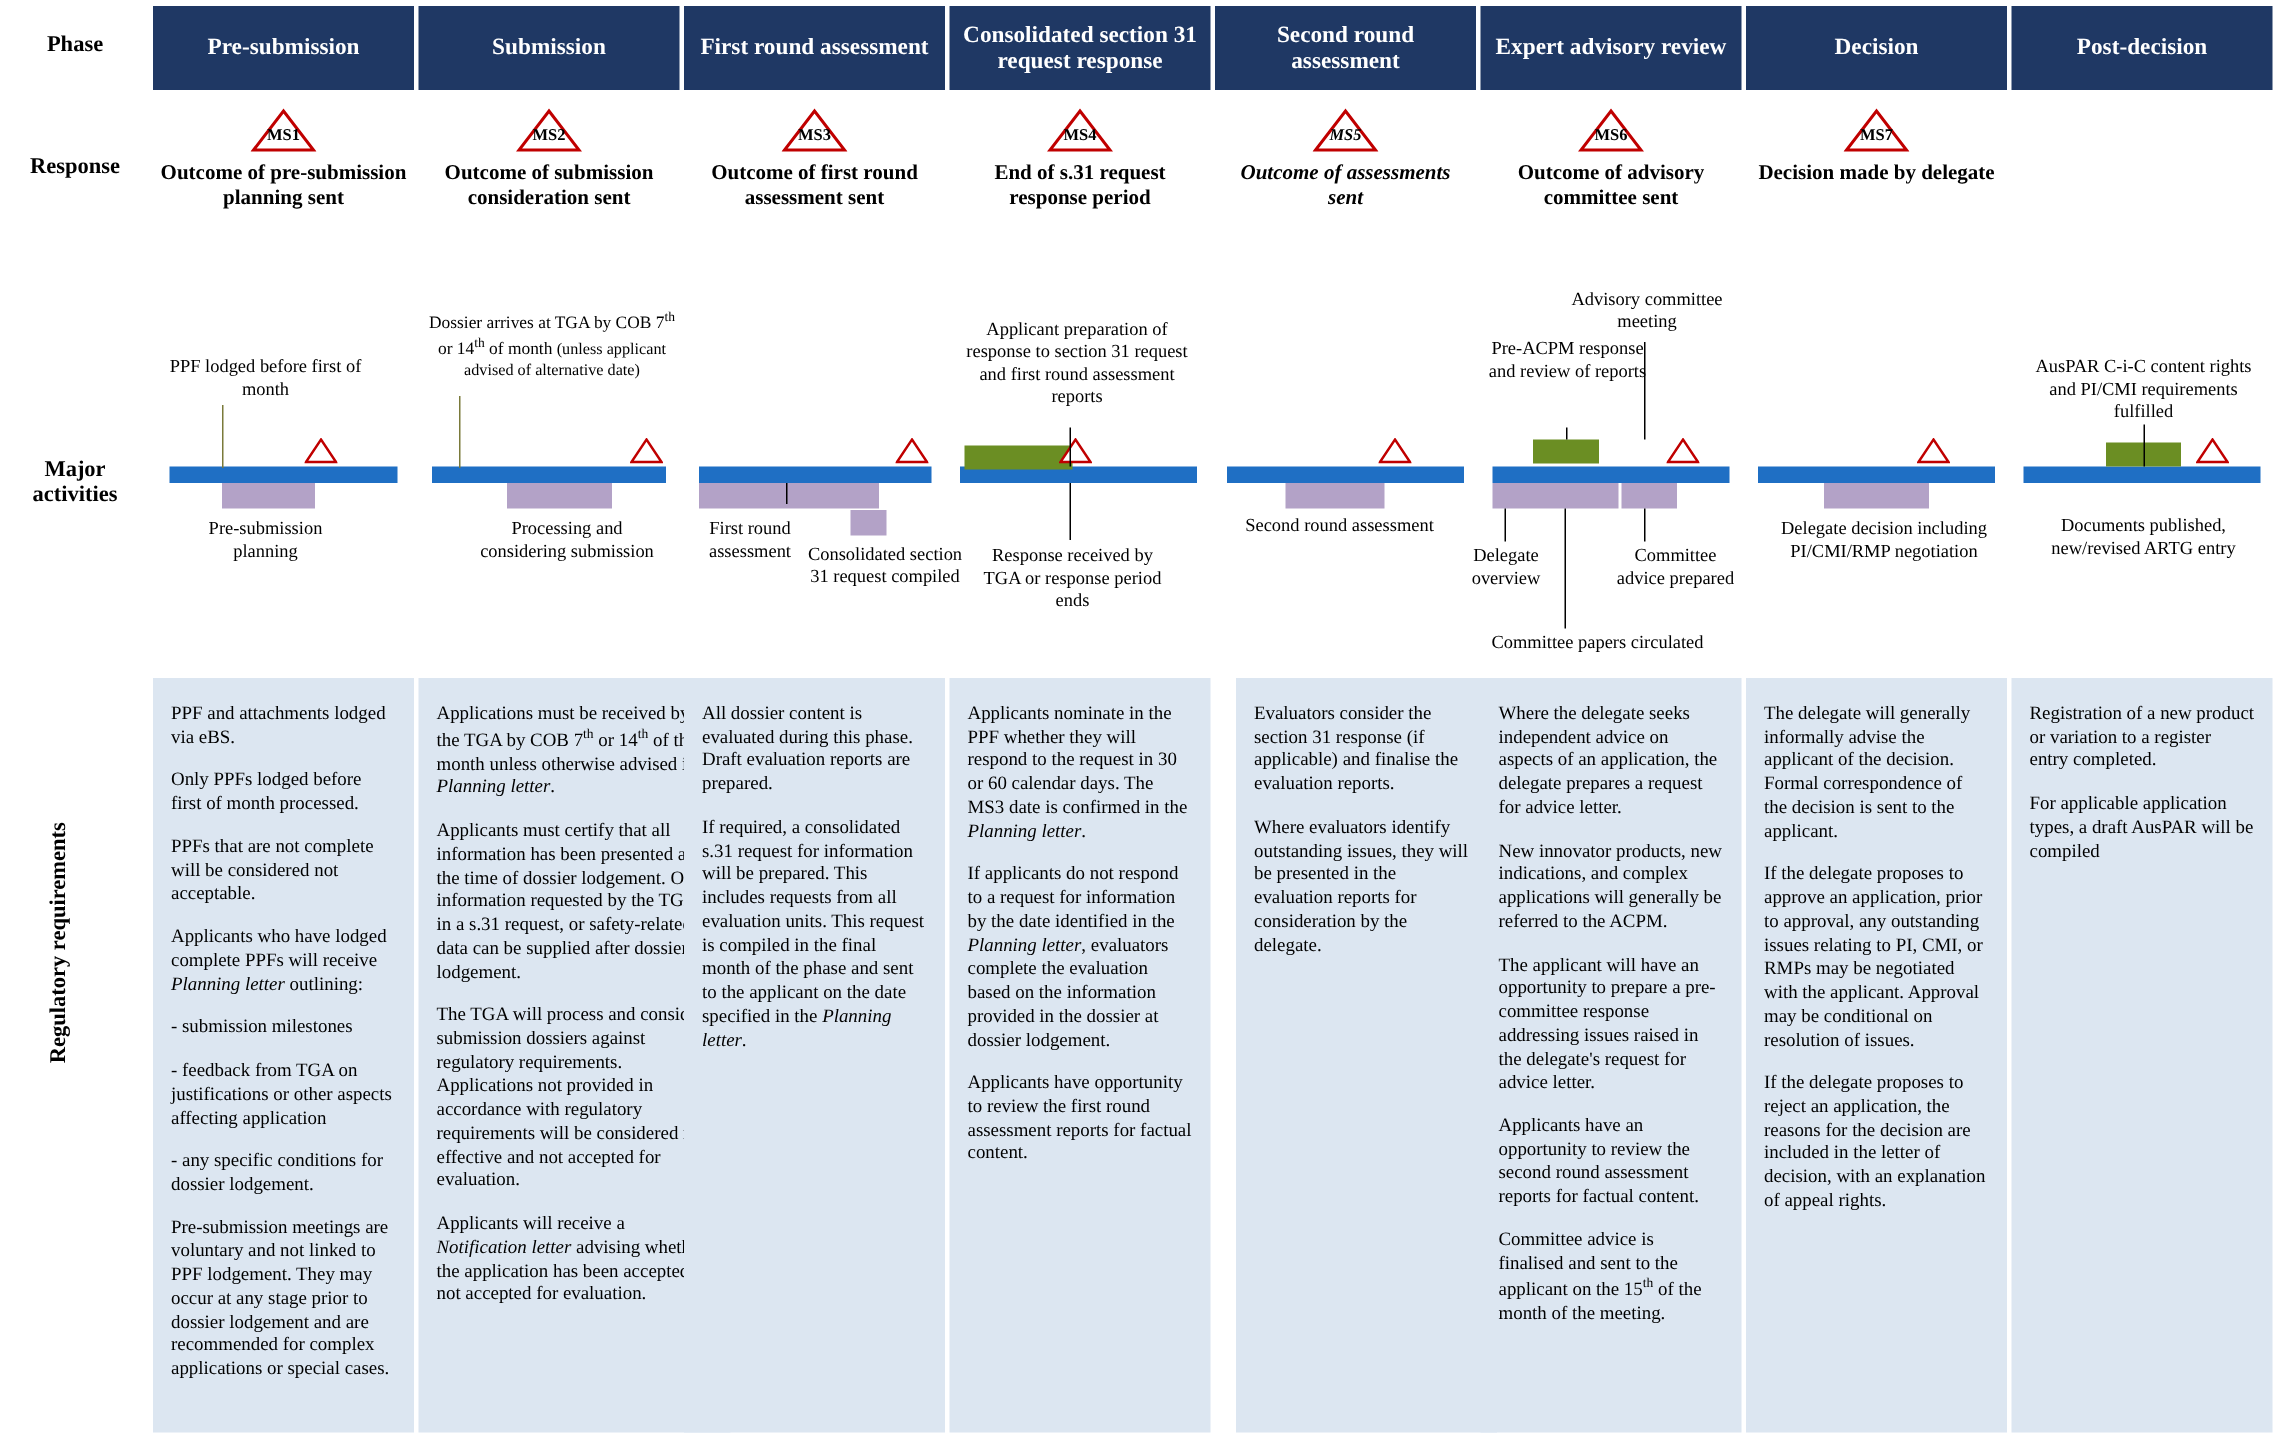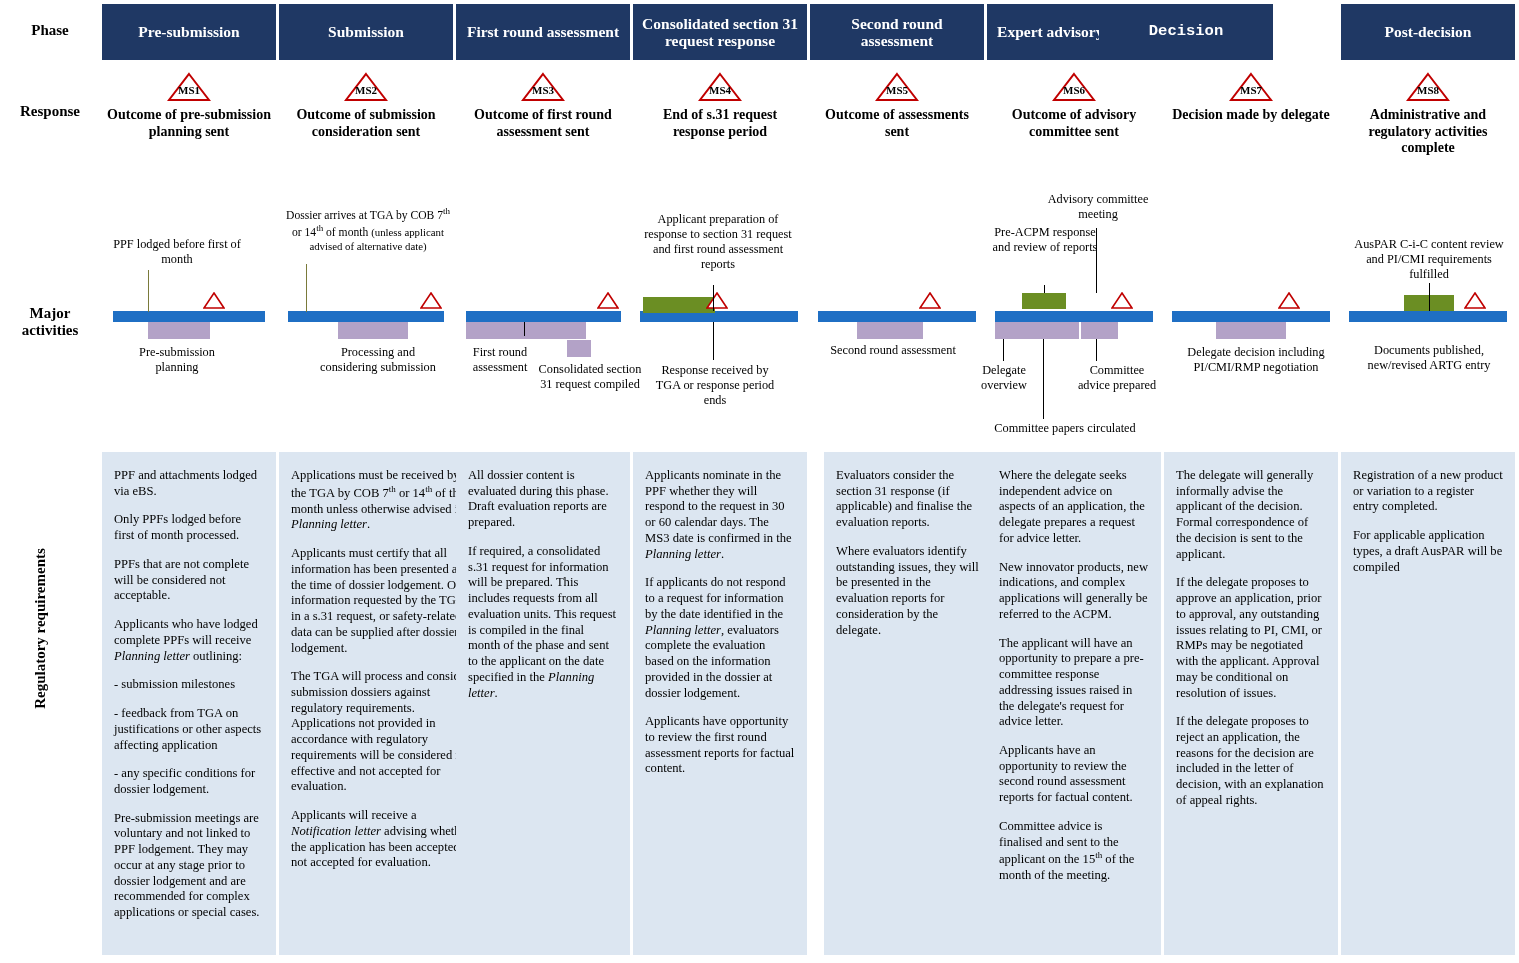--- a/index.html
+++ b/index.html
@@ -91,21 +91,21 @@
   <div class="rowlabel" id="lbl-milestone">Response</div>
   <div class="rowlabel" id="lbl-major">Major activities</div>
   <div class="rowlabel" id="lbl-reg">Regulatory requirements</div>
 
   <div class="phasehead" style="left:102px;width:174px;">Pre-submission</div>
   <div class="phasehead" style="left:279px;width:174px;">Submission</div>
   <div class="phasehead" style="left:456px;width:174px;">First round assessment</div>
   <div class="phasehead" style="left:633px;width:174px;">Consolidated section 31 request response</div>
   <div class="phasehead" style="left:810px;width:174px;">Second round assessment</div>
   <div class="phasehead" style="left:987px;width:174px;">Expert advisory review</div>
-  <div class="phasehead" style="left:1099px;width:174px;font-family:Liberation Mono, monospace;">Decision</div>
+  <div class="phasehead" style="left:1164px;width:174px;">Decision</div>
   <div class="phasehead" style="left:1341px;width:174px;">Post-decision</div>
 
   <div class="milestone" style="left:102px;">
     <div class="tri">
       <svg width="44" height="30" viewBox="0 0 44 30">
           <polygon points="22,2 42,28 2,28" fill="#ffffff" stroke="#C00000" stroke-width="2"></polygon>
         </svg>
       <div class="mscode">MS1</div>
     </div>
     <div class="mstext">Outcome of pre-submission planning sent</div>
@@ -130,21 +130,21 @@
   </div>
   <div class="milestone" style="left:633px;">
     <div class="tri">
       <svg width="44" height="30" viewBox="0 0 44 30">
           <polygon points="22,2 42,28 2,28" fill="#ffffff" stroke="#C00000" stroke-width="2"></polygon>
         </svg>
       <div class="mscode">MS4</div>
     </div>
     <div class="mstext">End of s.31 request response period</div>
   </div>
-  <div class="milestone" style="left:810px;">
+  <div class="milestone" style="left:810px;font-style:italic;">
     <div class="tri">
       <svg width="44" height="30" viewBox="0 0 44 30">
           <polygon points="22,2 42,28 2,28" fill="#ffffff" stroke="#C00000" stroke-width="2"></polygon>
         </svg>
       <div class="mscode">MS5</div>
     </div>
     <div class="mstext">Outcome of assessments sent</div>
   </div>
   <div class="milestone" style="left:987px;">
     <div class="tri">
@@ -156,29 +156,20 @@
     <div class="mstext">Outcome of advisory committee sent</div>
   </div>
   <div class="milestone" style="left:1164px;">
     <div class="tri">
       <svg width="44" height="30" viewBox="0 0 44 30">
           <polygon points="22,2 42,28 2,28" fill="#ffffff" stroke="#C00000" stroke-width="2"></polygon>
         </svg>
       <div class="mscode">MS7</div>
     </div>
     <div class="mstext">Decision made by delegate</div>
-  </div>
-  <div class="milestone" style="left:1341px;">
-    <div class="tri">
-      <svg width="44" height="30" viewBox="0 0 44 30">
-          <polygon points="22,2 42,28 2,28" fill="#ffffff" stroke="#C00000" stroke-width="2"></polygon>
-        </svg>
-      <div class="mscode">MS8</div>
-    </div>
-    <div class="mstext">Administrative and regulatory activities complete</div>
   </div>
 
   <div class="bluebar" style="left:113px;width:152px;"></div>
   <div class="bluebar" style="left:288px;width:156px;"></div>
   <div class="bluebar" style="left:466px;width:155px;"></div>
   <div class="bluebar" style="left:640px;width:158px;"></div>
   <div class="bluebar" style="left:818px;width:158px;"></div>
   <div class="bluebar" style="left:995px;width:158px;"></div>
   <div class="bluebar" style="left:1172px;width:158px;"></div>
   <div class="bluebar" style="left:1349px;width:158px;"></div>
@@ -264,21 +255,21 @@
   <div class="actnote" style="left:828px;top:343px;width:130px;">Second round assessment</div>
 
   <div class="actnote" style="left:1030px;top:192px;width:136px;">Advisory committee meeting</div>
   <div class="actnote" style="left:986px;top:225px;width:118px;">Pre-ACPM response and review of reports</div>
   <div class="actnote" style="left:960px;top:363px;width:88px;">Delegate overview</div>
   <div class="actnote" style="left:1077px;top:363px;width:80px;">Committee advice prepared</div>
   <div class="actnote" style="left:985px;top:421px;width:160px;">Committee papers circulated</div>
 
   <div class="actnote" style="left:1186px;top:345px;width:140px;">Delegate decision including PI/CMI/RMP negotiation</div>
 
-  <div class="actnote" style="left:1349px;top:237px;width:160px;">AusPAR C-i-C content review and PI/CMI requirements fulfilled</div>
+  <div class="actnote" style="left:1349px;top:237px;width:160px;">AusPAR C-i-C content rights and PI/CMI requirements fulfilled</div>
   <div class="actnote" style="left:1350px;top:343px;width:158px;">Documents published, new/revised ARTG entry</div>
 
   <div class="regbox" style="left:102px;width:174px;">
     <p>PPF and attachments lodged via eBS.</p>
     <p>Only PPFs lodged before first of month processed.</p>
     <p>PPFs that are not complete will be considered not acceptable.</p>
     <p>Applicants who have lodged complete PPFs will receive <span class="ital">Planning letter</span> outlining:</p>
     <p>- submission milestones</p>
     <p>- feedback from TGA on justifications or other aspects affecting application</p>
     <p>- any specific conditions for dossier lodgement.</p>

